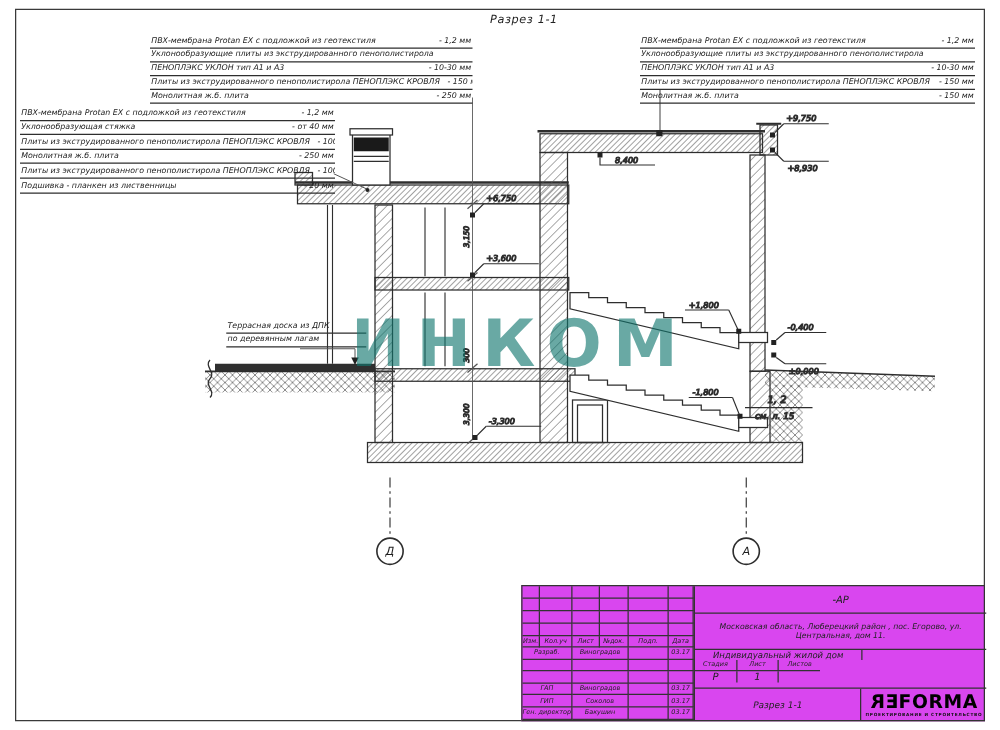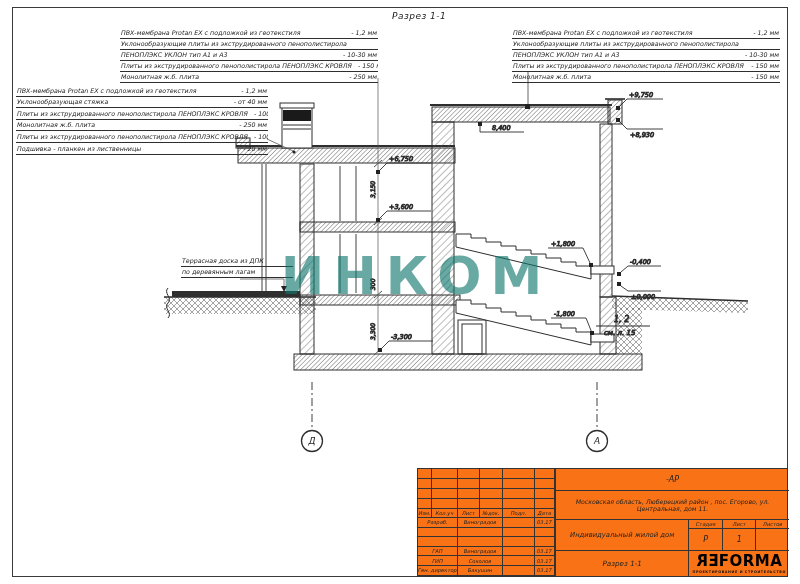--- a/index.html
+++ b/index.html
@@ -18,33 +18,33 @@
   .spec-lm .ln{height:10.6px;}
   .terrace-note{position:absolute;left:181px;top:256px;width:112px;font-size:6.3px;font-style:italic;line-height:10px;}
   .terrace-note .ln{border-bottom:.9px solid #2e2e2e;height:10px;padding:0 1px;white-space:nowrap;}
   
   .wm{position:absolute;left:248px;top:246px;width:336px;text-align:center;color:#0f766e;opacity:.62;
       z-index:5;pointer-events:none;}
   .wm .l1{font-size:52px;font-weight:bold;letter-spacing:9px;line-height:60px;}
   .wm .l2{font-size:23px;font-weight:bold;letter-spacing:5px;line-height:26px;}
   
   .tb{position:absolute;left:417px;top:468px;width:371px;height:109px;border:1.6px solid #333;
-      box-sizing:border-box;background:#f97316;z-index:4;font-style:italic;}
+      box-sizing:border-box;background:#d946ef;z-index:4;font-style:italic;}
   .tb *{box-sizing:border-box;}
   .tb-left{position:absolute;left:0;top:0;width:137px;height:100%;display:grid;
       grid-template-columns:14px 26px 22px 23px 32px 20px;
       grid-template-rows:10px 10px 10px 10px 9px 9.6px 9.6px 9.6px 9.6px 9.6px 9.8px;}
   .tb-left .c{border-right:.8px solid #333;border-bottom:.8px solid #333;font-size:5.2px;
       display:flex;align-items:center;justify-content:center;overflow:hidden;white-space:nowrap;}
   .tb-left .s2{grid-column:span 2;}
   .tb-right{position:absolute;left:137px;top:0;width:234px;height:100%;border-left:1.2px solid #333;}
   .rowA{height:22px;border-bottom:.9px solid #333;display:flex;align-items:center;justify-content:center;font-size:8px;}
   .rowB{height:29px;border-bottom:.9px solid #333;display:flex;align-items:center;justify-content:center;
         font-size:6.2px;text-align:center;line-height:7.5px;padding:1px 6px;}
-  .rowC{height:31px;border-bottom:.9px solid #333;display:flex;}
+  .rowC{height:31px;border-bottom:.9px solid #333;display:flex;flex-direction:column;}
   .rowD{height:25px;display:flex;}
   .cell-obj{width:134px;border-right:.9px solid #333;display:flex;align-items:center;justify-content:center;
         font-size:6.8px;text-align:center;}
   .cell-stage{width:100px;display:flex;flex-direction:column;}
   .stage-h{display:flex;height:9px;border-bottom:.8px solid #333;}
   .stage-h div{flex:1;border-right:.8px solid #333;font-size:5.2px;display:flex;align-items:center;justify-content:center;}
   .stage-h div:last-child{border-right:none;}
   .stage-v{display:flex;flex:1;}
   .stage-v div{flex:1;border-right:.8px solid #333;font-size:8px;display:flex;align-items:center;justify-content:center;}
   .stage-v div:last-child{border-right:none;}

